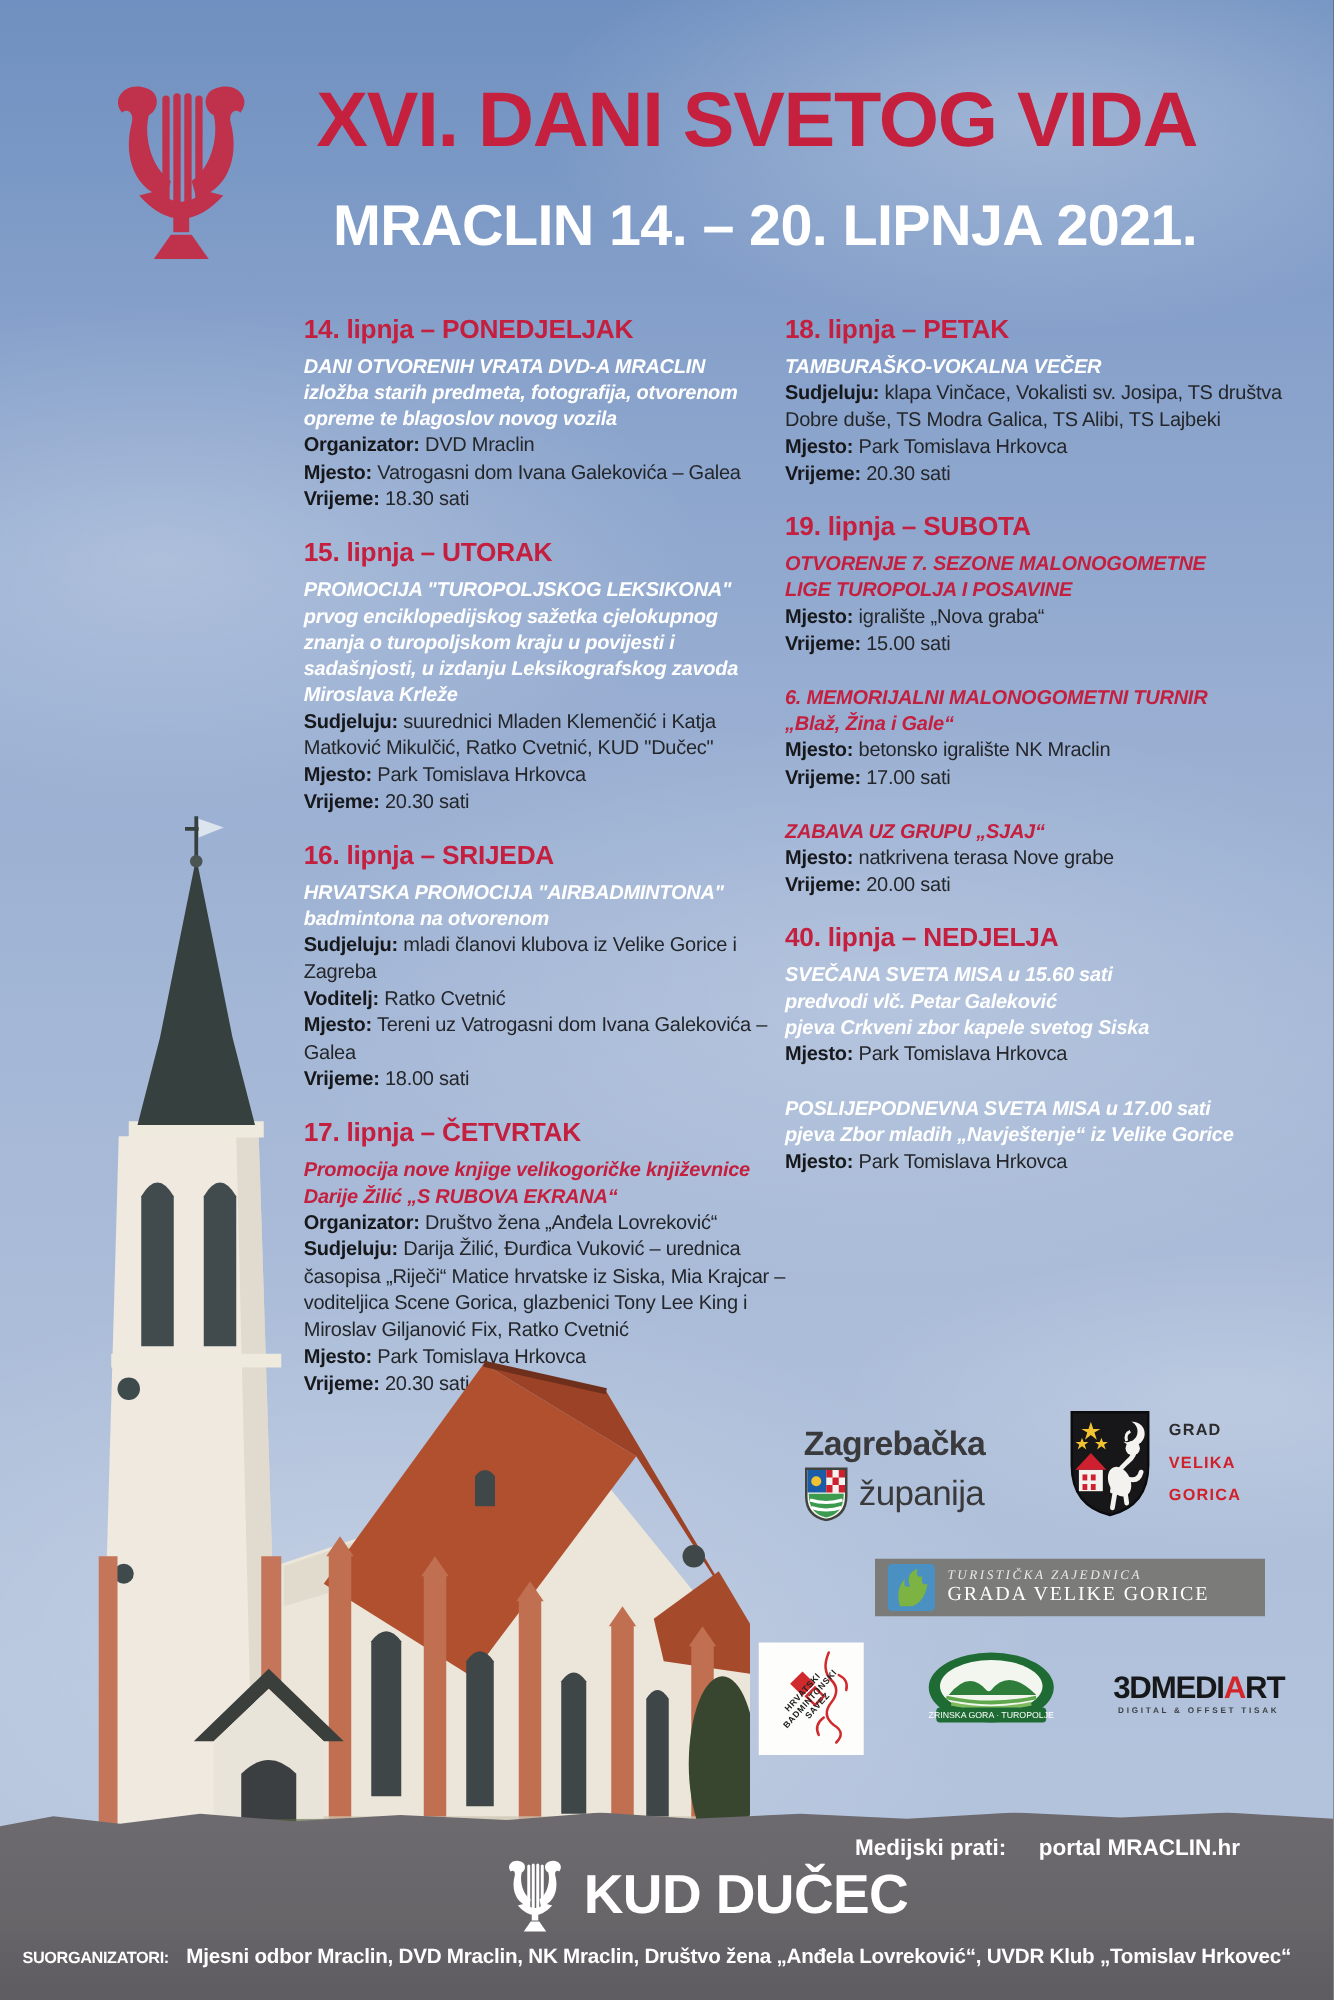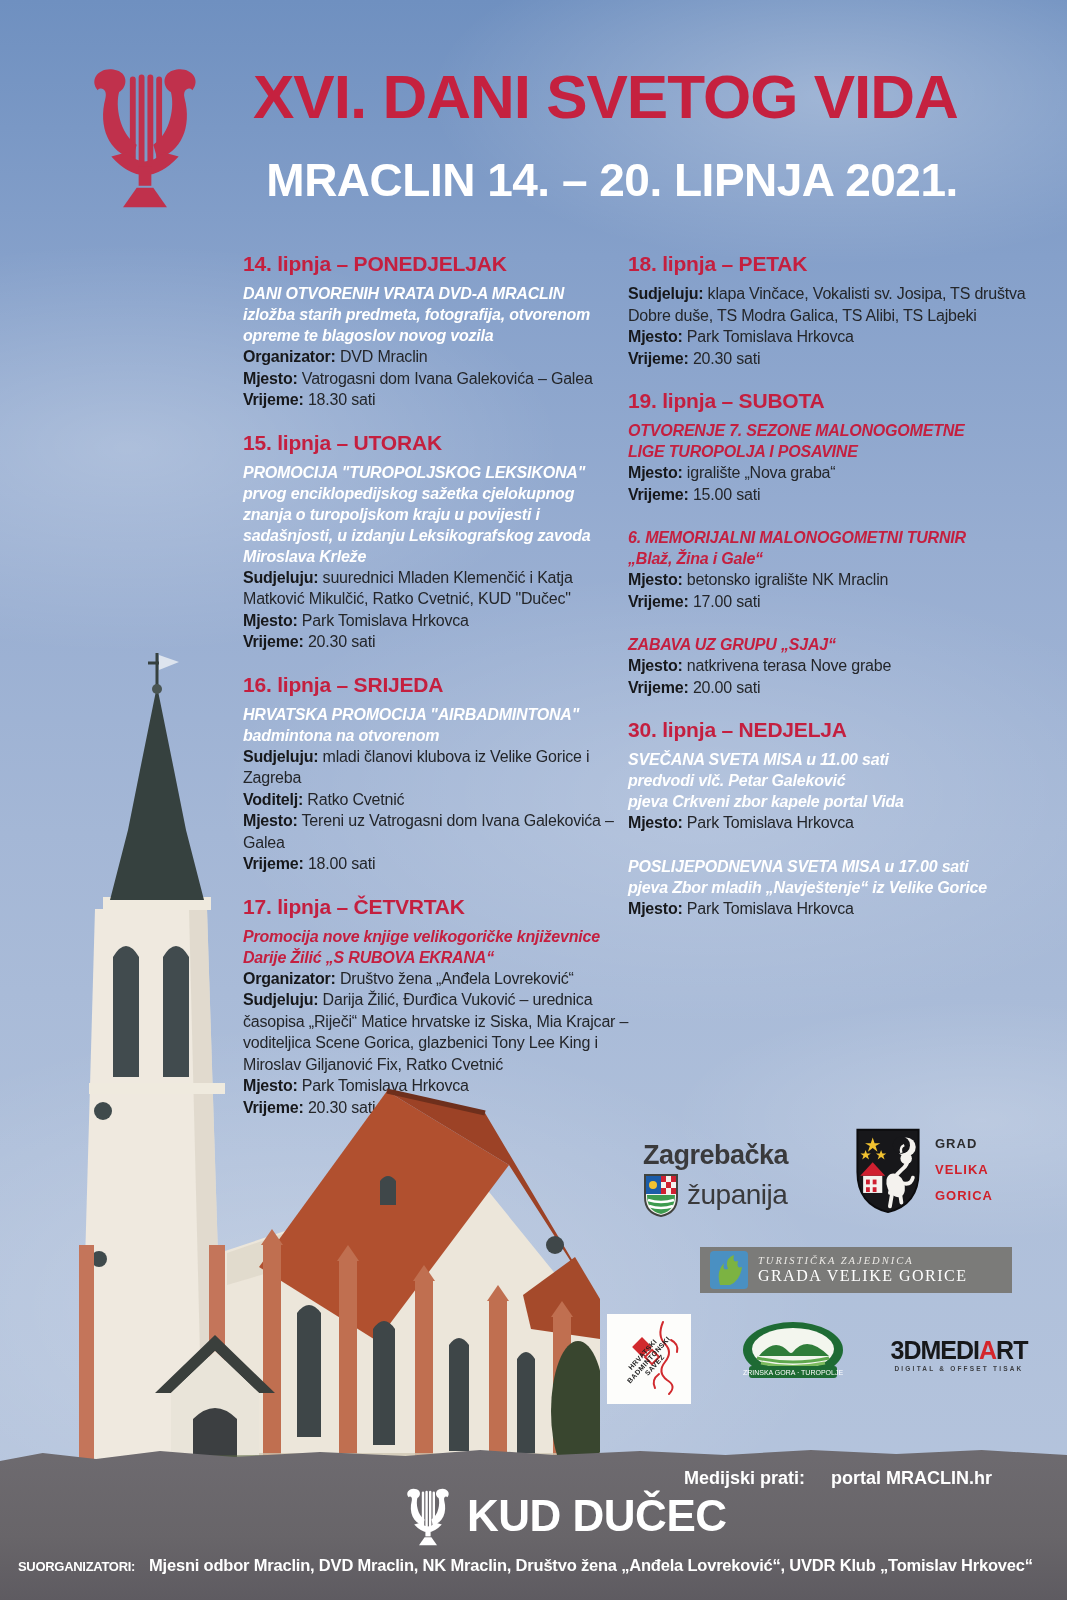--- a/index.html
+++ b/index.html
@@ -134,20 +134,21 @@
           <div class="detail"><span class="label">Sudjeluju:</span> Darija Žilić, Đurđica Vuković – urednica časopisa „Riječi“ Matice hrvatske iz Siska, Mia Krajcar – voditeljica Scene Gorica, glazbenici Tony Lee King i Miroslav Giljanović Fix, Ratko Cvetnić</div>
           <div class="detail"><span class="label">Mjesto:</span> Park Tomislava Hrkovca</div>
           <div class="detail"><span class="label">Vrijeme:</span> 20.30 sati</div>
         </div>
       </div>
     </div>
   <div class="col col-right">
       <div class="day">
         <div class="day-date">18. lipnja – PETAK</div>
         <div class="event">
+          <div class="heading">TAMBURAŠKO-VOKALNA VEČER</div>
           <div class="detail"><span class="label">Sudjeluju:</span> klapa Vinčace, Vokalisti sv. Josipa, TS društva Dobre duše, TS Modra Galica, TS Alibi, TS Lajbeki</div>
           <div class="detail"><span class="label">Mjesto:</span> Park Tomislava Hrkovca</div>
           <div class="detail"><span class="label">Vrijeme:</span> 20.30 sati</div>
         </div>
       </div>
       <div class="day">
         <div class="day-date">19. lipnja – SUBOTA</div>
         <div class="event">
           <div class="heading red">OTVORENJE 7. SEZONE MALONOGOMETNE</div>
           <div class="heading red">LIGE TUROPOLJA I POSAVINE</div>
@@ -160,25 +161,25 @@
           <div class="detail"><span class="label">Mjesto:</span> betonsko igralište NK Mraclin</div>
           <div class="detail"><span class="label">Vrijeme:</span> 17.00 sati</div>
         </div>
         <div class="event">
           <div class="heading red">ZABAVA UZ GRUPU „SJAJ“</div>
           <div class="detail"><span class="label">Mjesto:</span> natkrivena terasa Nove grabe</div>
           <div class="detail"><span class="label">Vrijeme:</span> 20.00 sati</div>
         </div>
       </div>
       <div class="day">
-        <div class="day-date">30. lipnja – NEDJELJA</div>
-        <div class="event">
-          <div class="heading">SVEČANA SVETA MISA  u 11.00 sati</div>
+        <div class="day-date">40. lipnja – NEDJELJA</div>
+        <div class="event">
+          <div class="heading">SVEČANA SVETA MISA  u 15.60 sati</div>
           <div class="heading">predvodi vlč. Petar Galeković</div>
-          <div class="heading">pjeva Crkveni zbor kapele portal Vida</div>
+          <div class="heading">pjeva Crkveni zbor kapele svetog Siska</div>
           <div class="detail"><span class="label">Mjesto:</span> Park Tomislava Hrkovca</div>
         </div>
         <div class="event">
           <div class="heading">POSLIJEPODNEVNA SVETA MISA  u 17.00 sati</div>
           <div class="heading">pjeva Zbor mladih „Navještenje“ iz Velike Gorice</div>
           <div class="detail"><span class="label">Mjesto:</span> Park Tomislava Hrkovca</div>
         </div>
       </div>
     </div>
 

